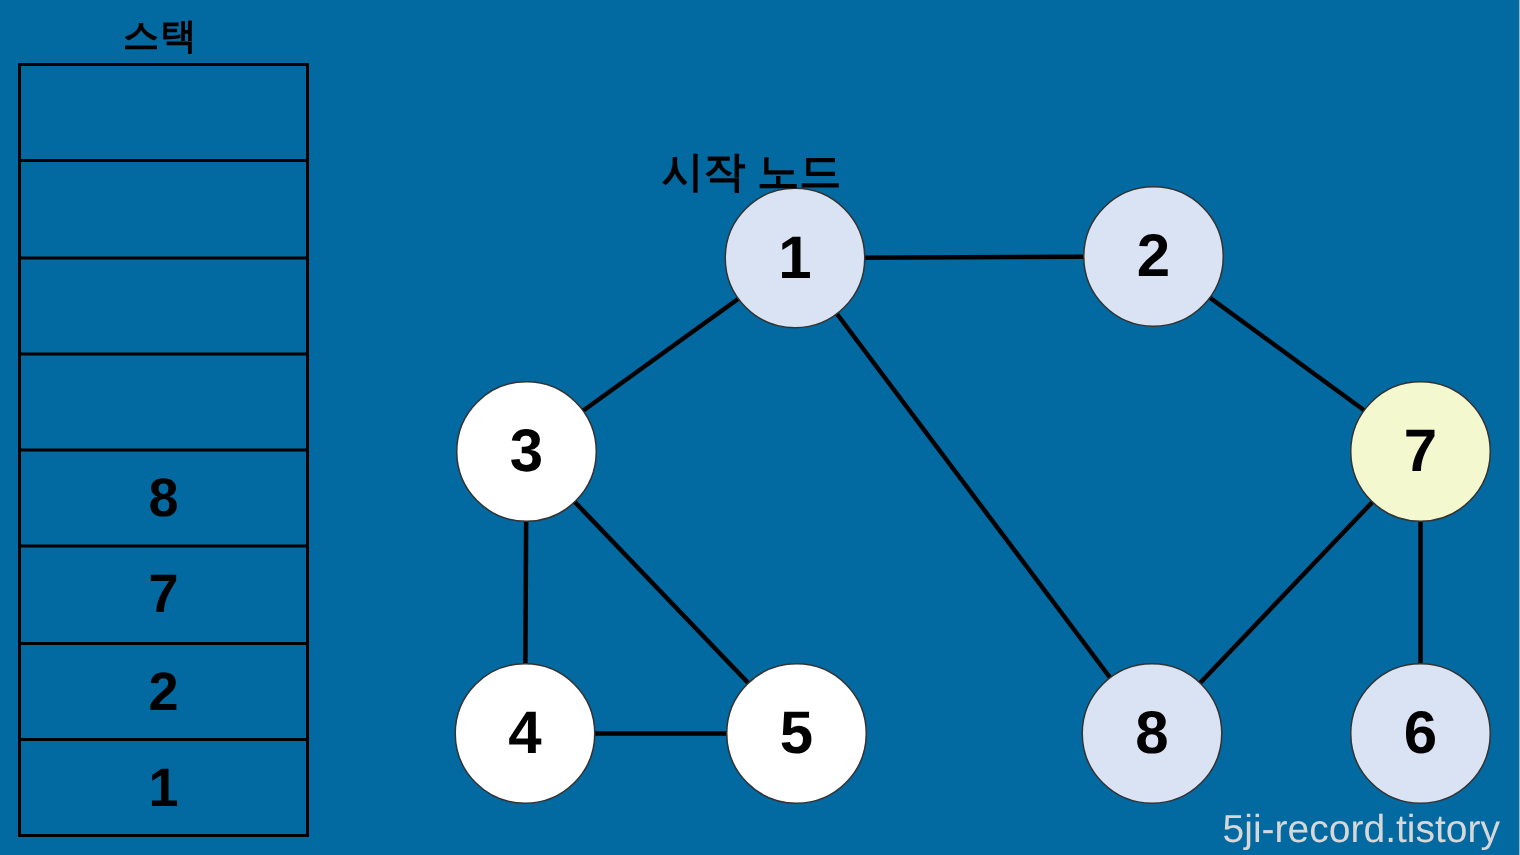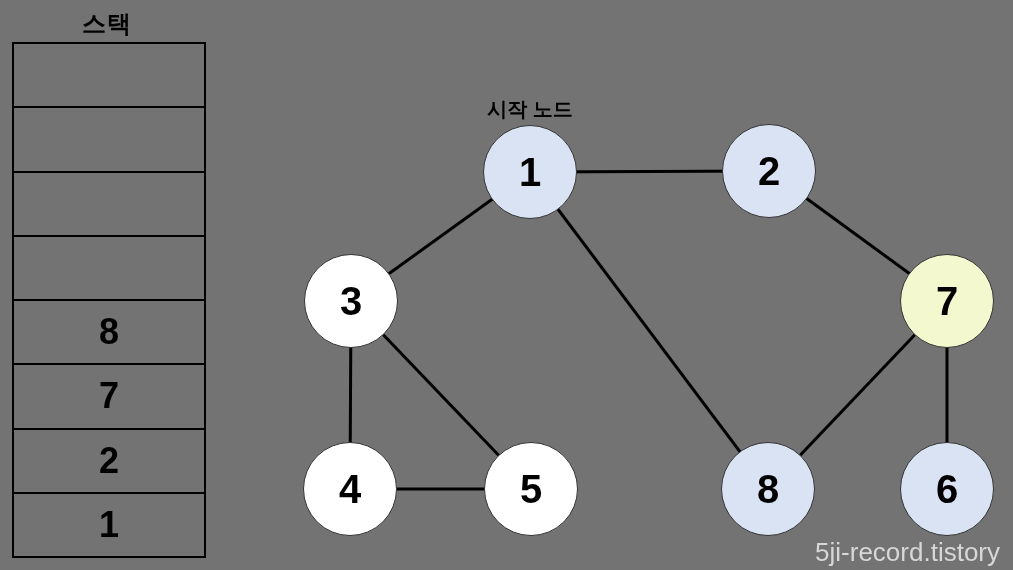--- a/index.html
+++ b/index.html
@@ -5,21 +5,21 @@
   html, body {
     margin: 0;
     padding: 0;
     background: #ffffff;
     font-family: "Liberation Sans", "DejaVu Sans", sans-serif;
   }
   #canvas {
     position: relative;
     width: 1013px;
     height: 570px;
-    background: #737373;
+    background: #0369a1;
     overflow: hidden;
   }
 
   
   .stack-title {
     position: absolute;
     left: 12px;
     top: 8px;
     width: 190px;
     text-align: center;
@@ -66,25 +66,24 @@
     box-sizing: border-box;
     display: flex;
     align-items: center;
     justify-content: center;
     font-size: 40px;
     font-weight: bold;
     color: #000000;
   }
   .start-label {
     position: absolute;
-    left: 455px;
+    left: 441px;
     top: 96px;
     width: 150px;
-    text-align: center;
-    font-size: 20px;
+    font-size: 28px;
     font-weight: bold;
     color: #000000;
   }
 
   
   .watermark {
     position: absolute;
     right: 13px;
     bottom: 2px;
     font-size: 26px;

